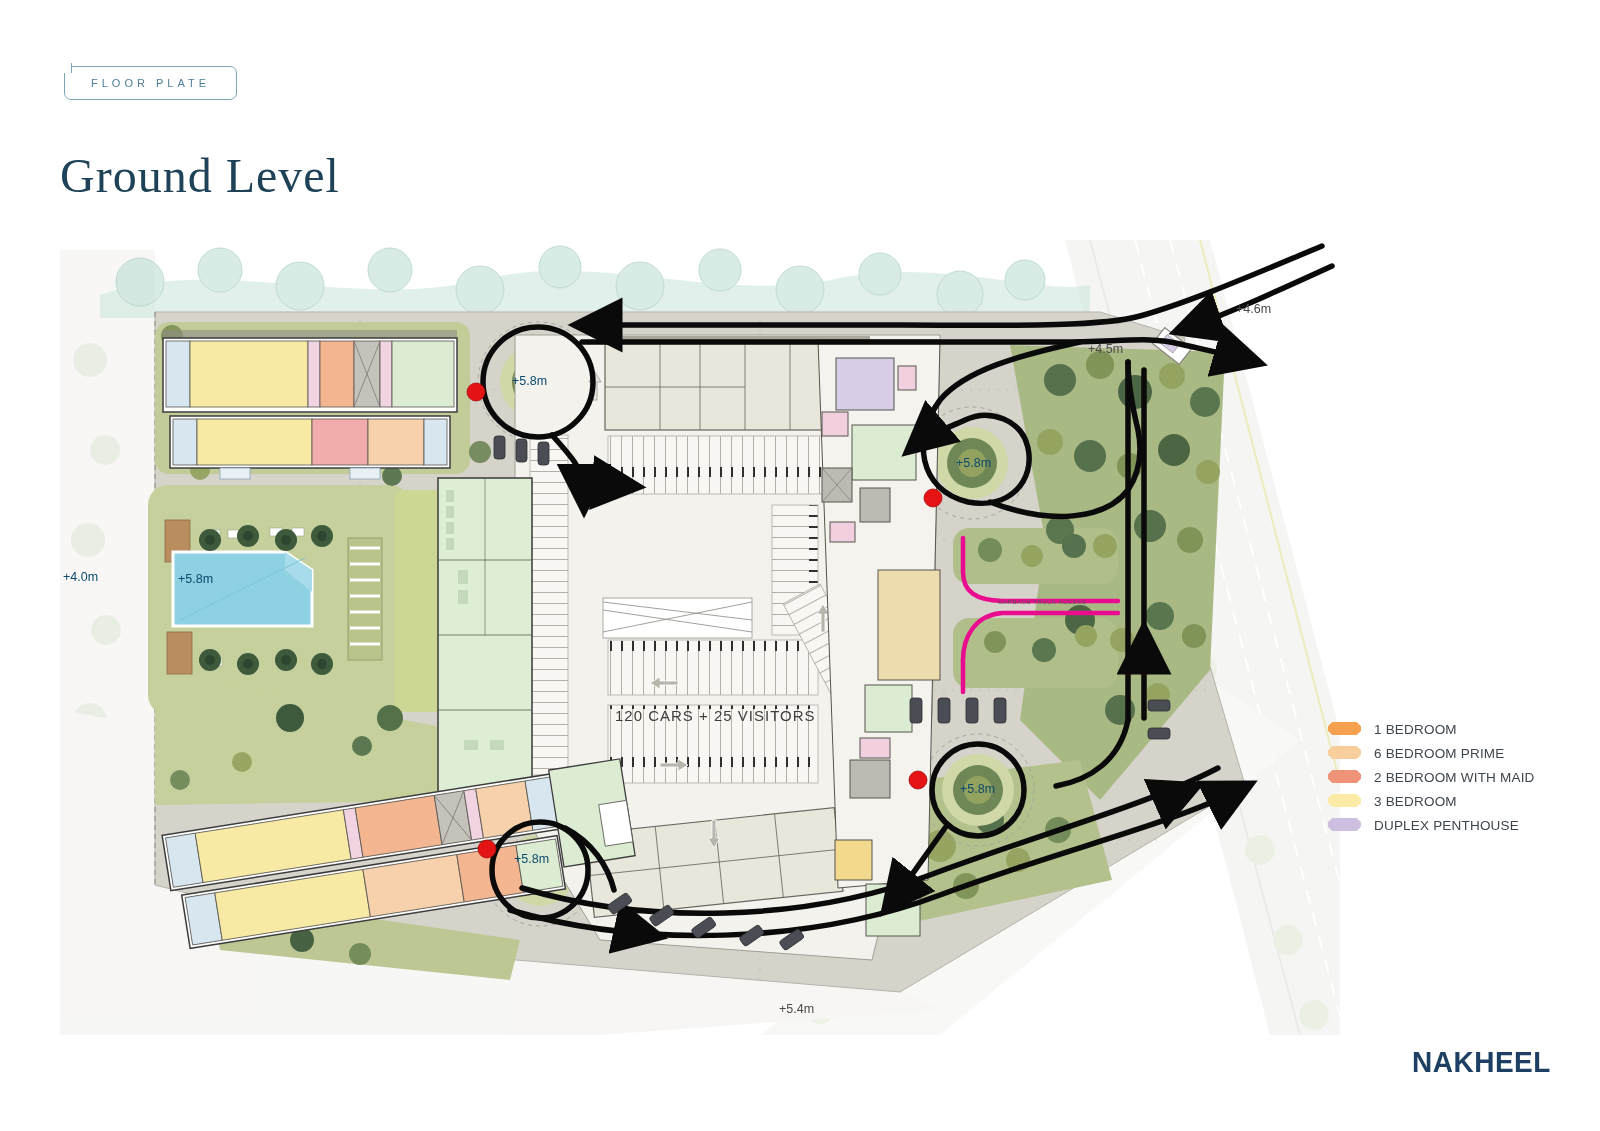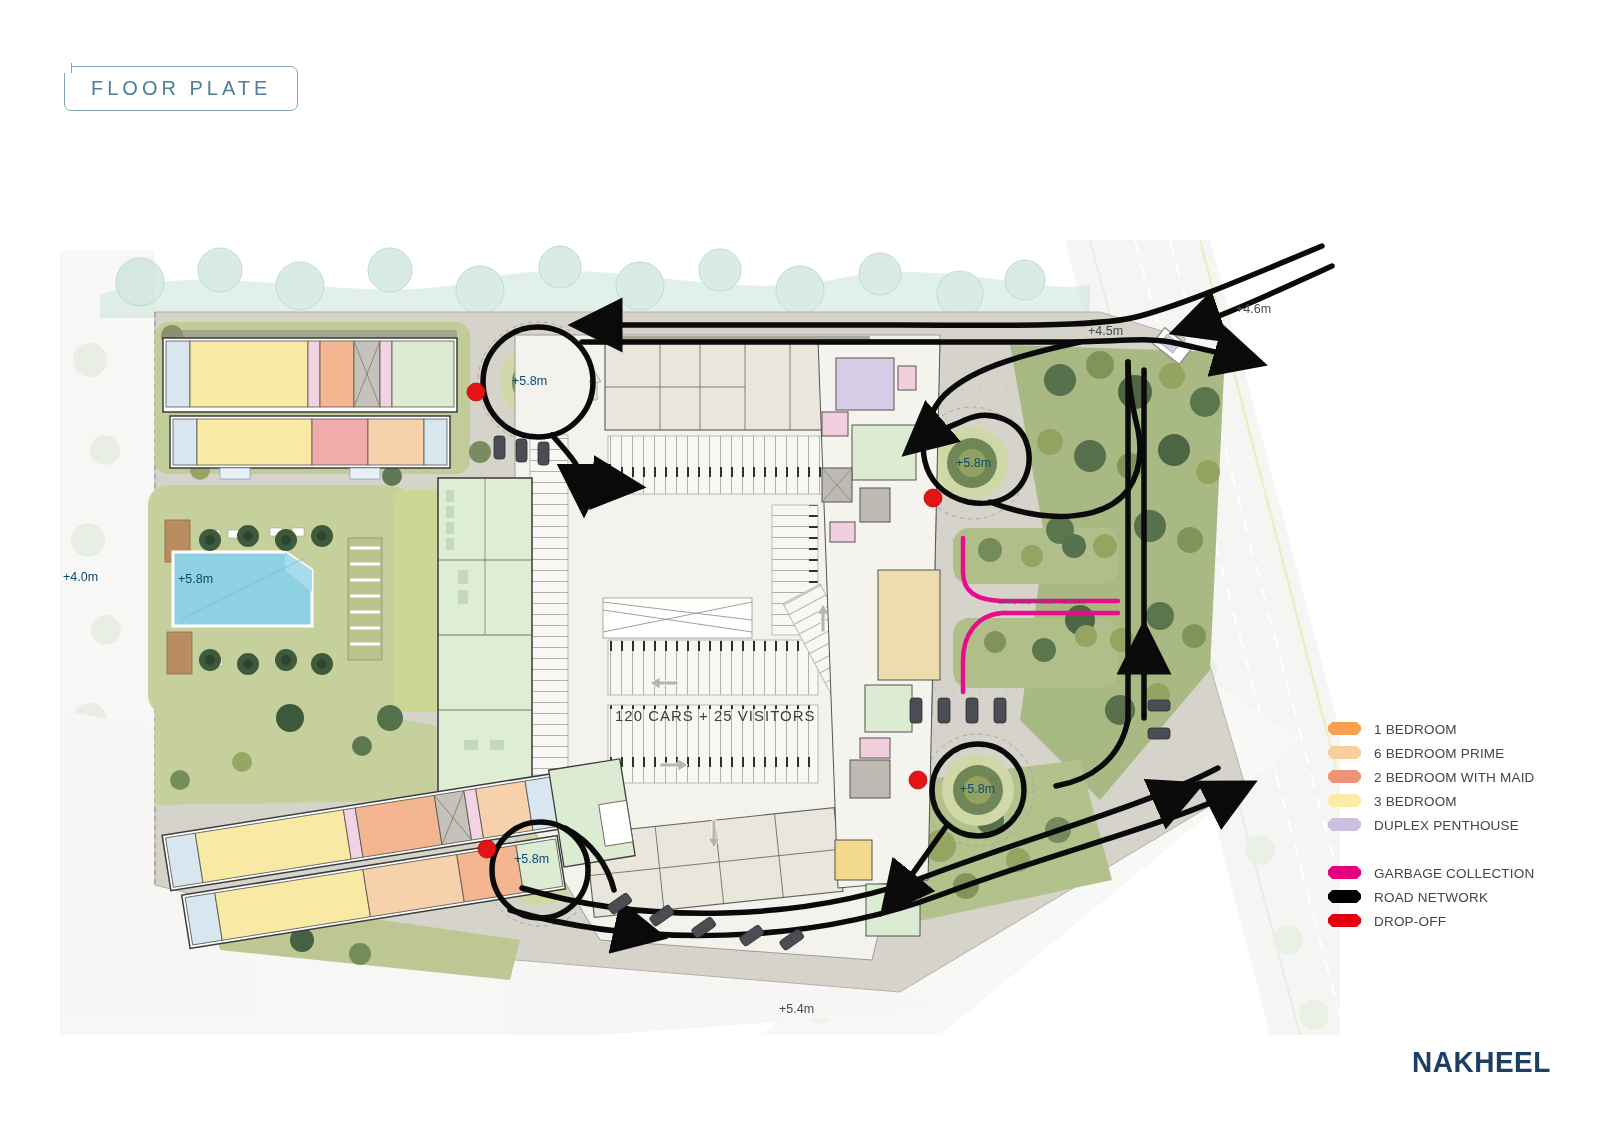--- a/index.html
+++ b/index.html
@@ -1,21 +1,21 @@
 <!DOCTYPE html>
 <html><head>
 <meta charset="utf-8">
 <style>
   html,body{margin:0;padding:0;background:#ffffff;}
   .page{position:relative;width:1600px;height:1131px;background:#ffffff;overflow:hidden;
         font-family:"Liberation Sans",sans-serif;}
   
   .badge{position:absolute;left:64px;top:66px;padding:10px 26px;
          border:1.5px solid #7fa6b8;border-radius:7px;color:#4e7e99;
-         font-size:20px;letter-spacing:4px;font-weight:400;background:#fff;}
+         font-size:11px;letter-spacing:4px;font-weight:400;background:#fff;}
   .badge:before,.badge:after{content:"";position:absolute;width:10px;height:10px;background:#fff;}
   .badge:before{left:-4px;top:-4px;border-right:1.5px solid #7fa6b8;border-bottom:0;transform:rotate(0deg);}
   .title{position:absolute;left:60px;top:148px;font-family:"Liberation Serif",serif;
          font-size:48px;color:#1e4257;font-weight:400;letter-spacing:1px;}
   
   .plan-wrap{position:absolute;left:60px;top:240px;width:1280px;height:795px;}
   .plan-label{position:absolute;font-size:12.5px;color:#0c4a6e;white-space:nowrap;}
   .plan-label.big{font-size:15px;color:#3d3d3d;letter-spacing:1px;}
   .plan-label.tiny{font-size:6px;color:#555;letter-spacing:.5px;}
   .plan-label.faded{color:#4a4a4a;}
@@ -29,20 +29,21 @@
   
   .brand{position:absolute;left:1412px;top:1046px;font-size:28px;font-weight:700;
          color:#1c3f63;letter-spacing:.5px;transform:scaleY(1.08);}
 </style>
 </head>
 <body>
 
 <div class="page">
 
   <div class="badge">FLOOR PLATE</div>
+  <div class="title">Ground Level</div>
 
   <div class="plan-wrap">
     <svg width="1280" height="795" viewBox="0 0 1280 795">
       <defs>
         <marker id="arr" markerWidth="11" markerHeight="11" refX="7" refY="5" orient="auto">
           <path d="M0,0 L10,5 L0,10 z" fill="#0a0a0a"></path>
         </marker>
         <pattern id="stallsV" width="11" height="58" patternUnits="userSpaceOnUse">
           <rect width="11" height="58" fill="#f8f7f3"></rect>
           <line x1="0.5" y1="2" x2="0.5" y2="56" stroke="#b3b0a8" stroke-width="1"></line>
@@ -477,21 +478,21 @@
     </svg>
 
     
     <span class="plan-label" style="left:3px;top:330px;">+4.0m</span>
     <span class="plan-label" style="left:118px;top:332px;">+5.8m</span>
     <span class="plan-label" style="left:452px;top:134px;">+5.8m</span>
     <span class="plan-label" style="left:896px;top:216px;">+5.8m</span>
     <span class="plan-label" style="left:900px;top:542px;">+5.8m</span>
     <span class="plan-label" style="left:454px;top:612px;">+5.8m</span>
     <span class="plan-label faded" style="left:1176px;top:62px;">+4.6m</span>
-    <span class="plan-label faded" style="left:1028px;top:84px;">+4.5m</span>
+    <span class="plan-label faded" style="left:1028px;top:102px;">+4.5m</span>
     <span class="plan-label faded" style="left:719px;top:762px;">+5.4m</span>
     <span class="plan-label big" style="left:555px;top:426px;margin-top:41px;">120 CARS + 25 VISITORS</span>
     <span class="plan-label tiny" style="left:938px;top:359px;">GARBAGE TRUCK ACCESS</span>
   </div>
 
   <div class="legend">
     <div>
       <div class="legend-row">
         <span class="swatch" style="background: rgb(246, 161, 79);"></span>
         <span class="legend-label">1 BEDROOM</span>
@@ -506,30 +507,16 @@
       </div>
       <div class="legend-row">
         <span class="swatch" style="background: rgb(251, 235, 166);"></span>
         <span class="legend-label">3 BEDROOM</span>
       </div>
       <div class="legend-row">
         <span class="swatch" style="background: rgb(205, 191, 224);"></span>
         <span class="legend-label">DUPLEX PENTHOUSE</span>
       </div>
     </div>
-    <div class="legend-group2">
-      <div class="legend-row">
-        <span class="swatch" style="background: rgb(228, 0, 127);"></span>
-        <span class="legend-label">GARBAGE COLLECTION</span>
-      </div>
-      <div class="legend-row">
-        <span class="swatch" style="background: rgb(0, 0, 0);"></span>
-        <span class="legend-label">ROAD NETWORK</span>
-      </div>
-      <div class="legend-row">
-        <span class="swatch" style="background: rgb(227, 0, 15);"></span>
-        <span class="legend-label">DROP-OFF</span>
-      </div>
-    </div>
   </div>
 
   <div class="brand">NAKHEEL</div>
 </div>
 
 </body></html>

